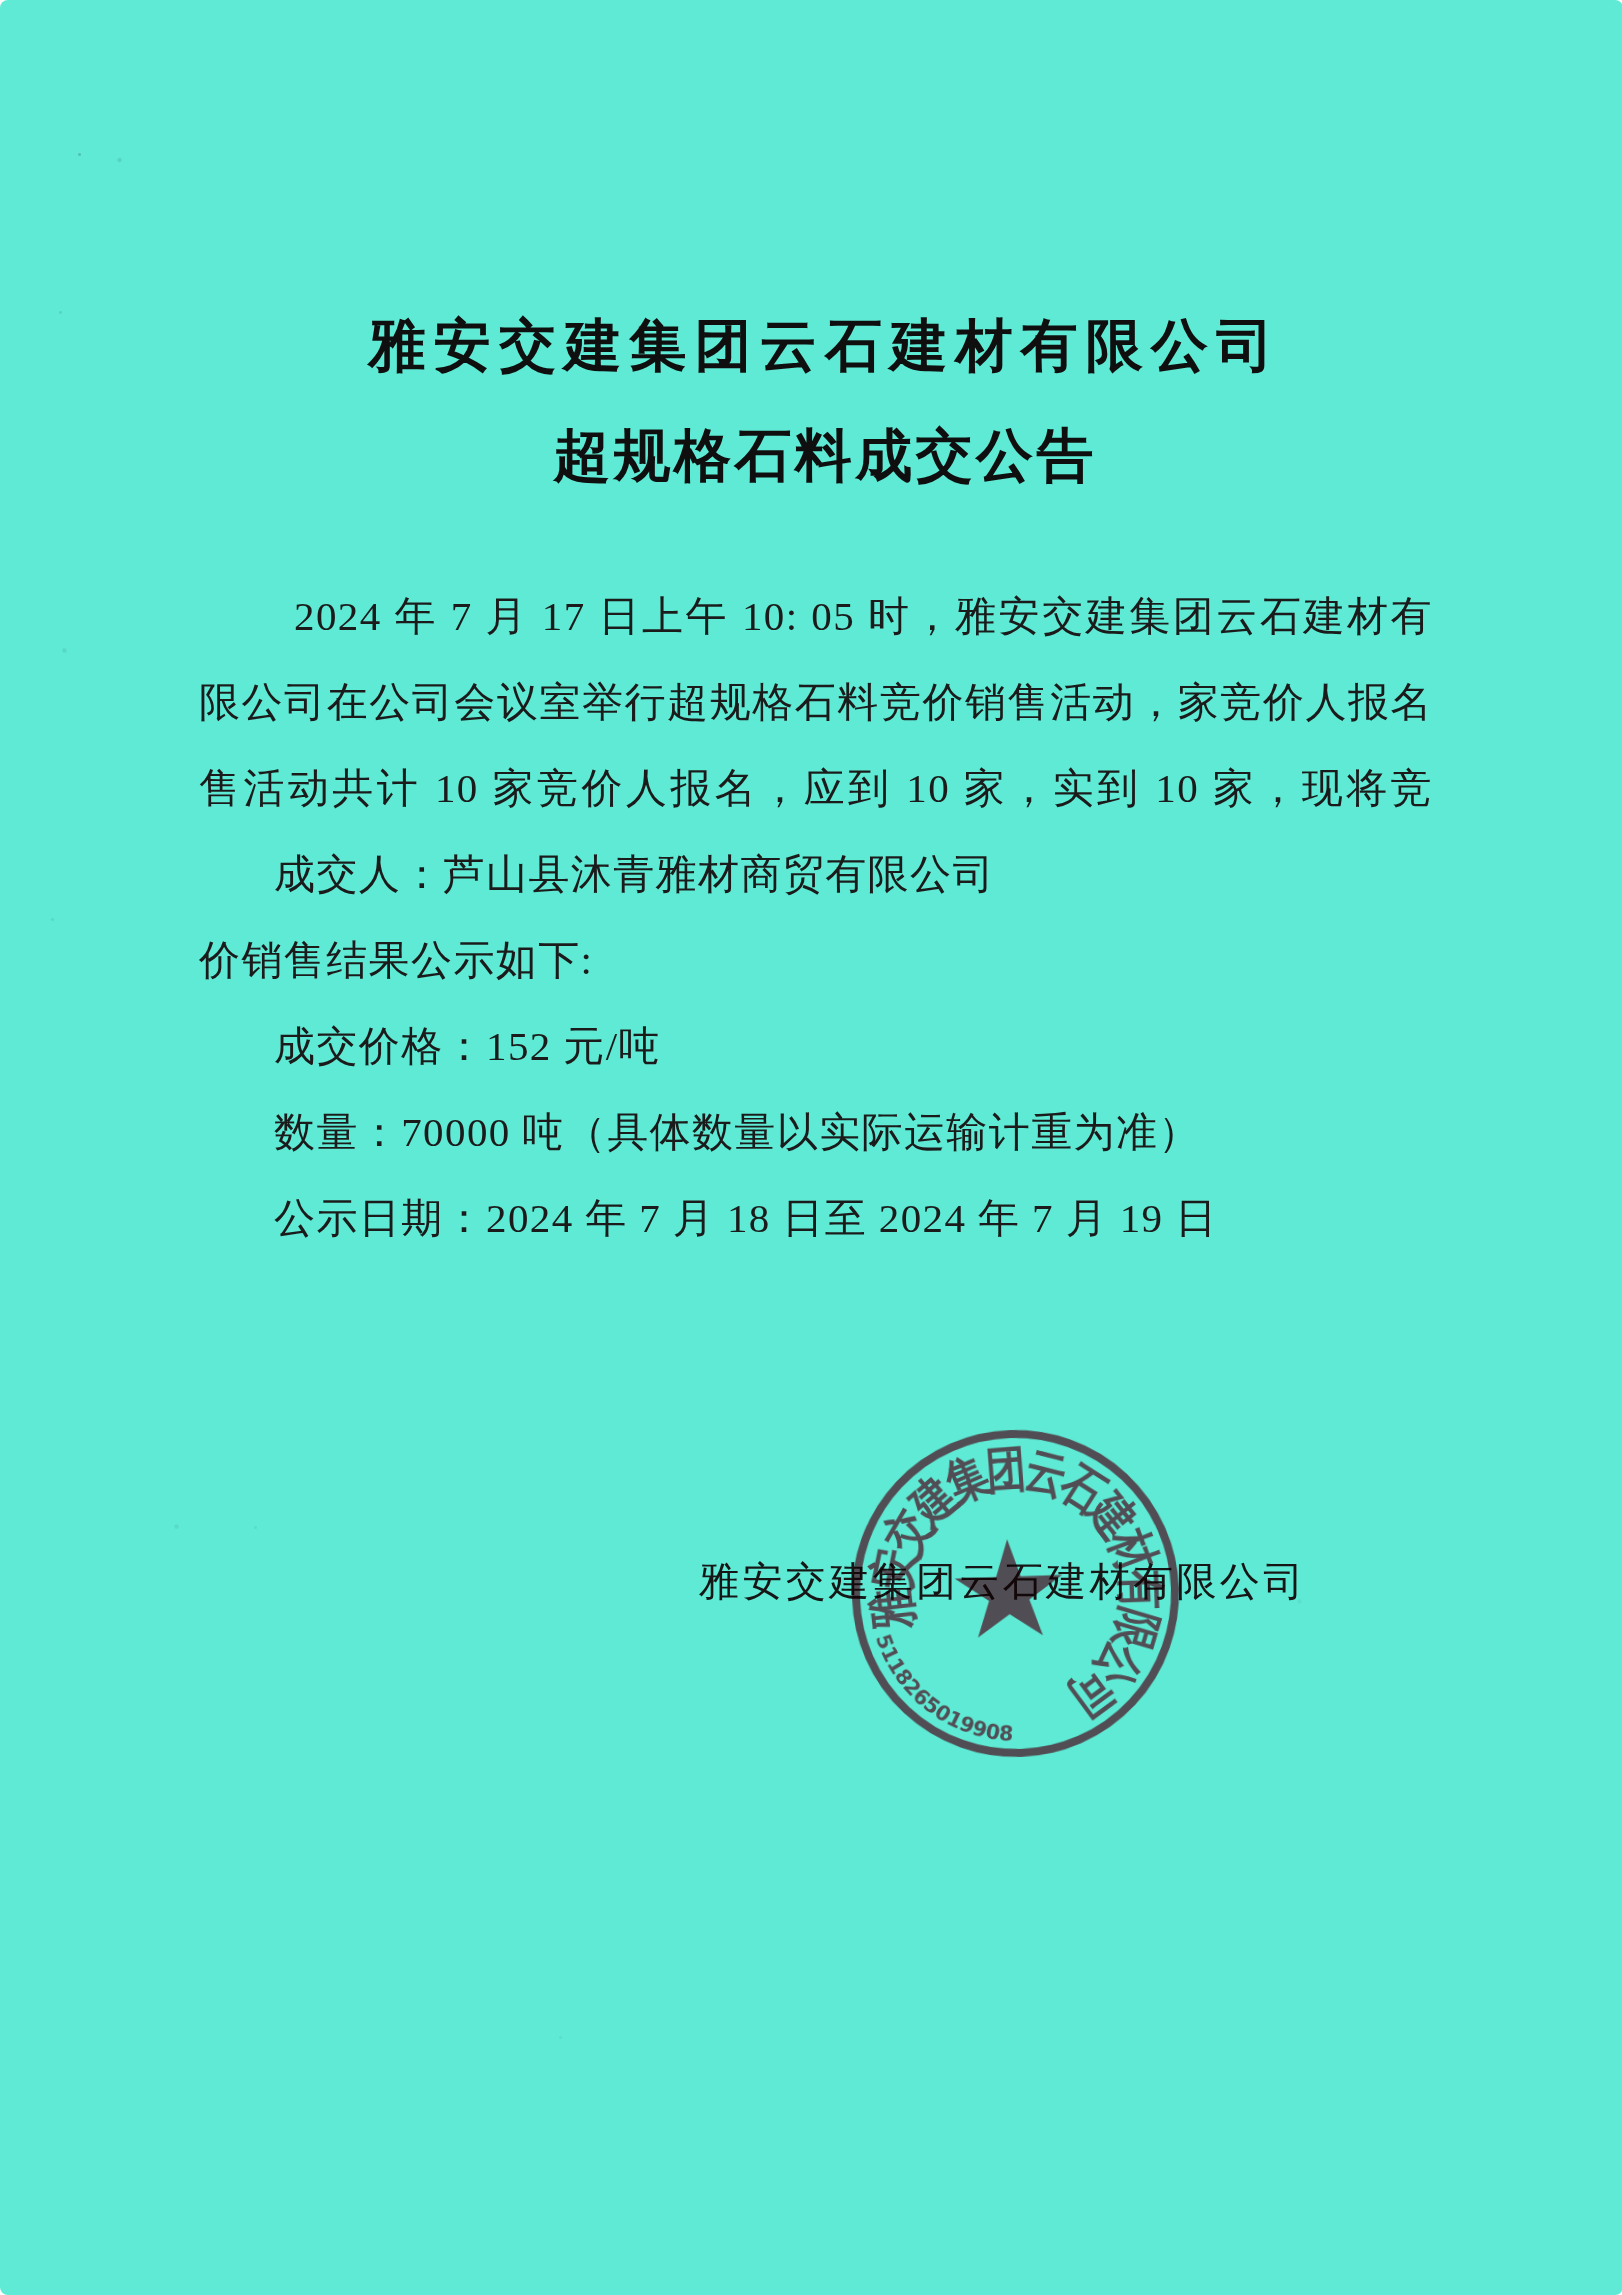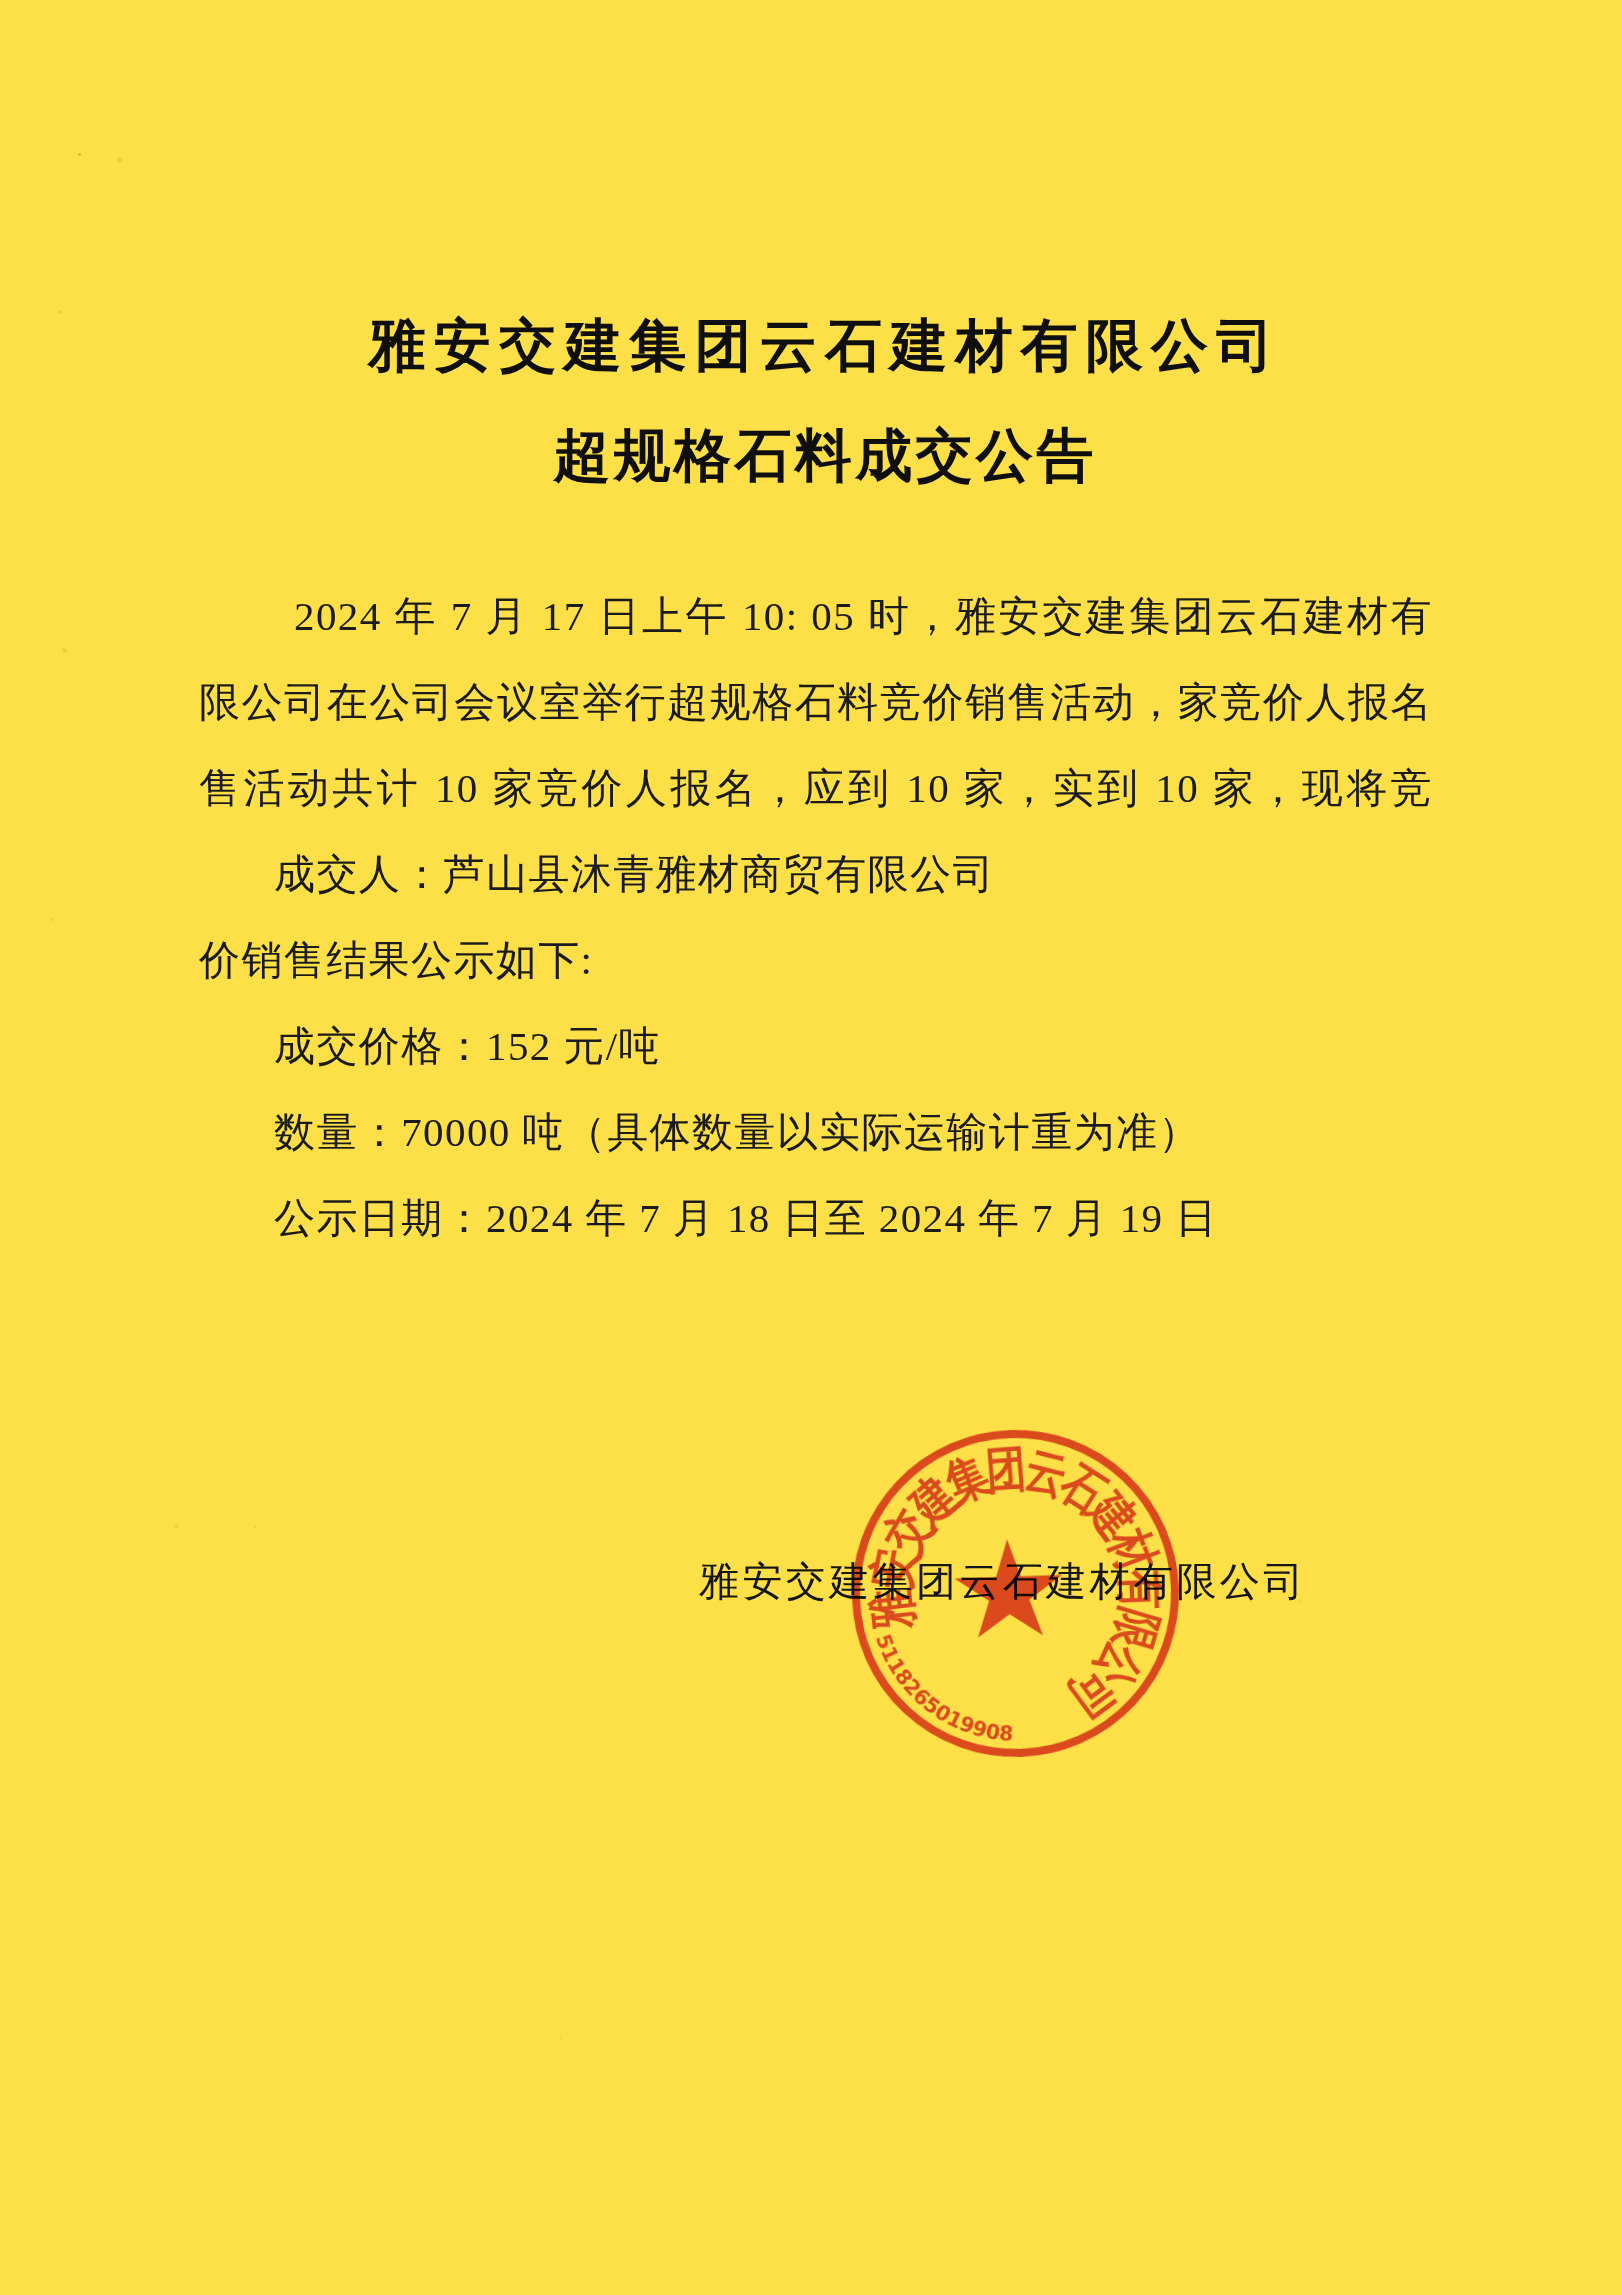--- a/index.html
+++ b/index.html
@@ -5,21 +5,22 @@
   html, body {
     margin: 0; padding: 0;
     width: 1623px; height: 2295px;
     background: #fbfbfa;
     font-family: "Liberation Serif", serif;
     overflow: hidden;
   }
   .page {
     position: relative;
     width: 1623px; height: 2295px;
-    background: #fde047;
+    background: #5eead4;
+    border-radius: 8px;
   }
   
   .title {
     position: absolute;
     left: 201px; width: 1248px;
     text-align: center;
     font-family: "DejaVu Sans", sans-serif;
     font-weight: bold;
     color: #0f0f0f;
     margin: 0;

